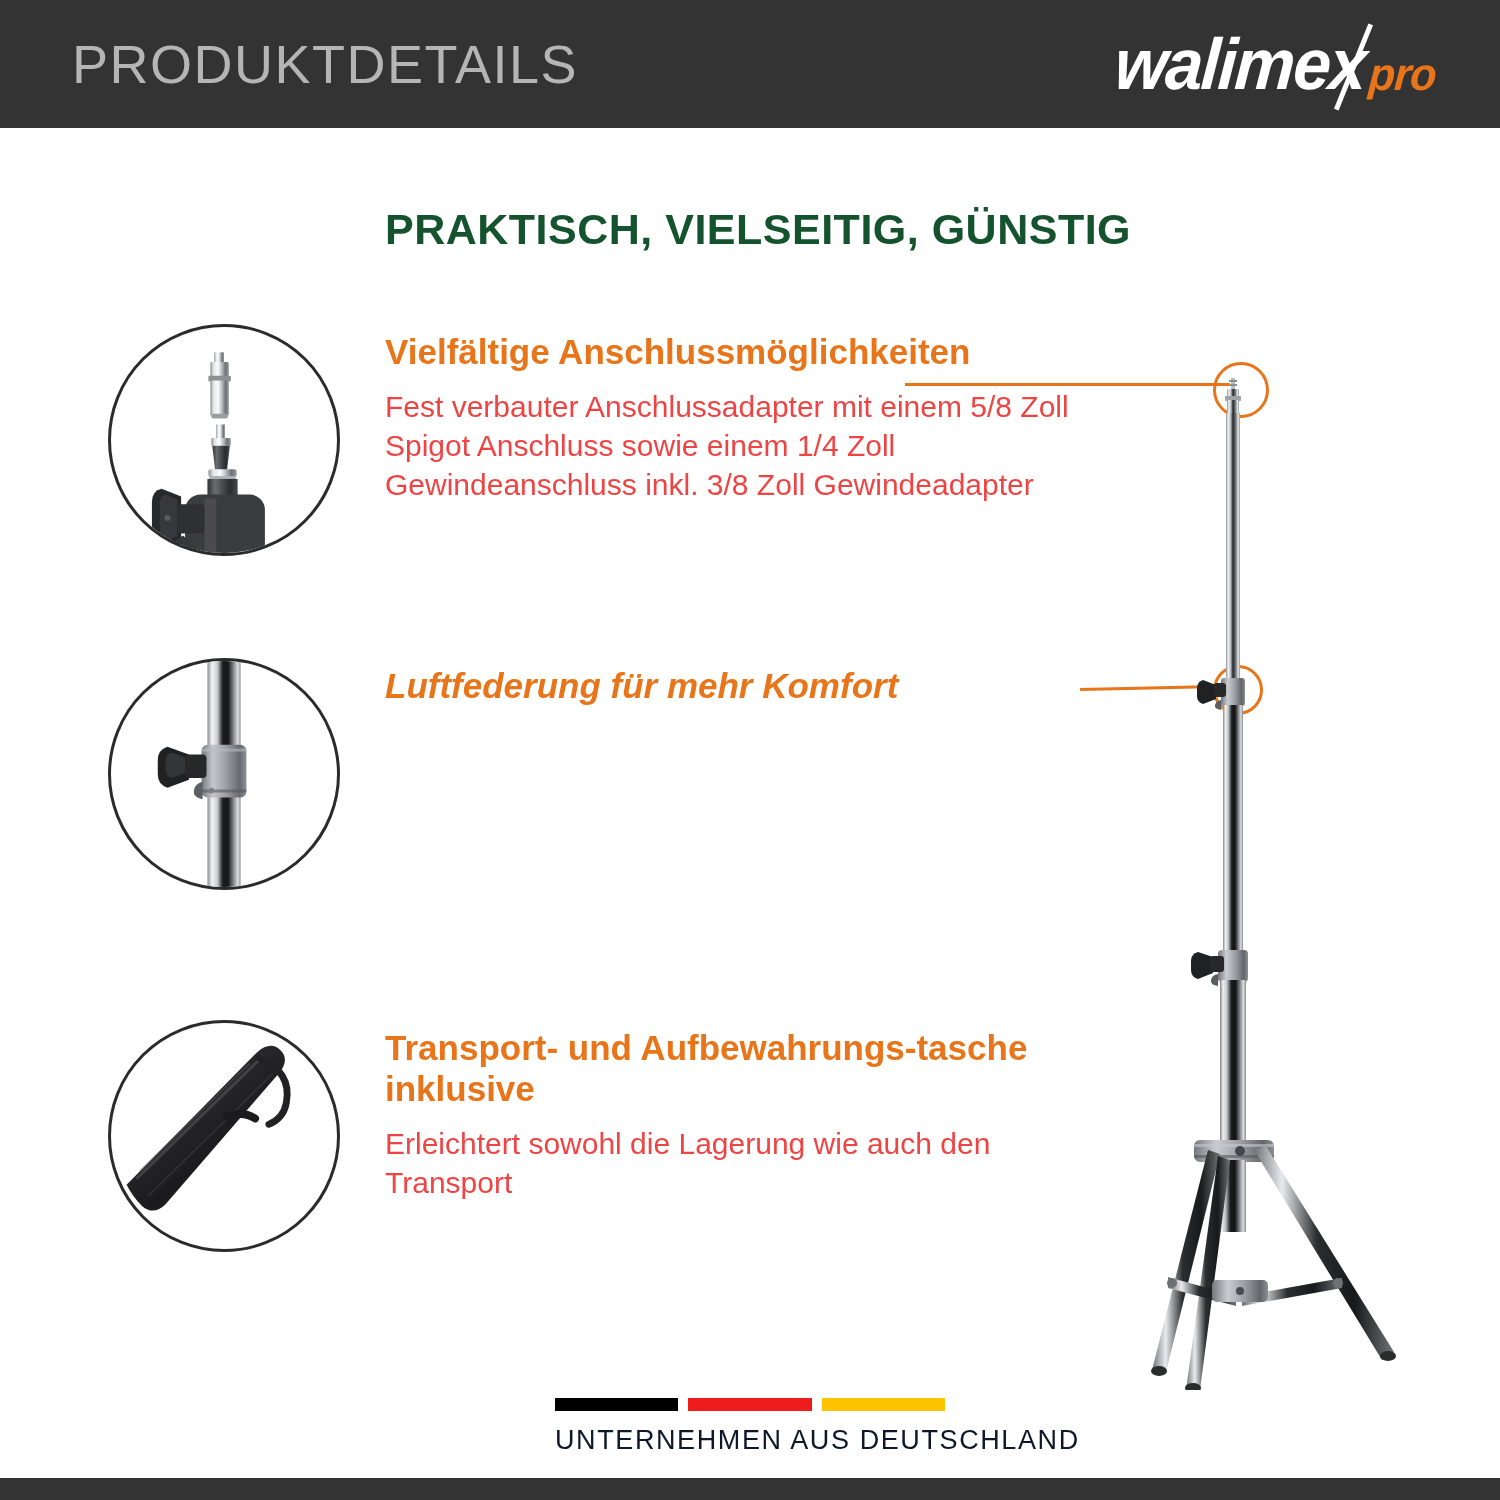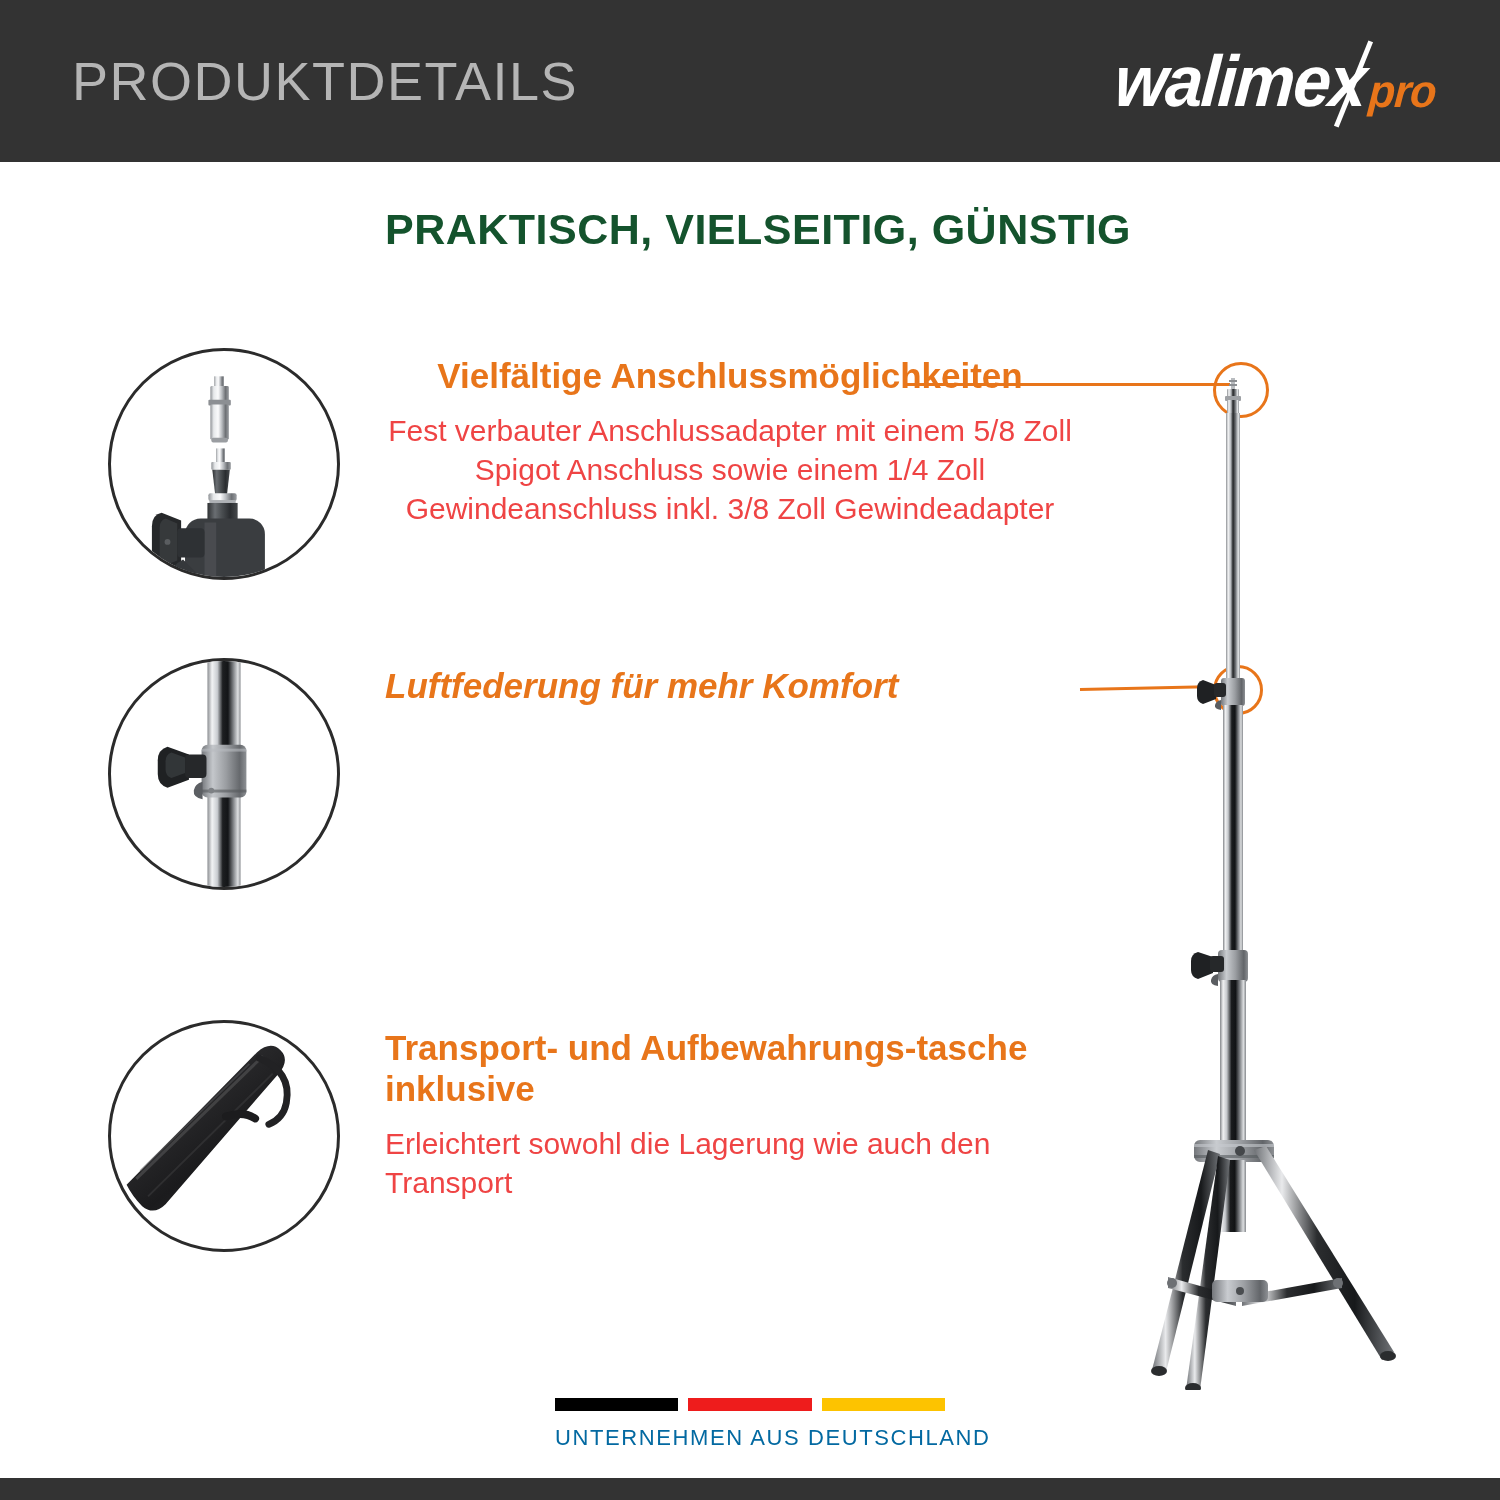--- a/index.html
+++ b/index.html
@@ -6,21 +6,21 @@
   html, body {
     width: 1500px; height: 1500px;
     background: #ffffff;
     font-family: "Liberation Sans", sans-serif;
     overflow: hidden;
   }
   .page { position: relative; width: 1500px; height: 1500px; background: #fff; }
 
   
   .header {
-    position: absolute; left: 0; top: 0; width: 1500px; height: 162px;
+    position: absolute; left: 0; top: 0; width: 1500px; height: 128px;
     background: #333333;
     display: flex; align-items: center; justify-content: space-between;
   }
   .header-title {
     margin-left: 72px;
     font-size: 54px; font-weight: 400; letter-spacing: 1.5px;
     color: #b5b5b5; line-height: 1;
   }
   .logo {
     margin-right: 62px; position: relative;
@@ -50,21 +50,21 @@
 
   
   .headline {
     position: absolute; left: 385px; top: 205px;
     font-size: 43px; font-weight: 700; letter-spacing: 0.5px;
     color: #14532d; white-space: nowrap;
   }
 
   
   .feature { position: absolute; display: flex; }
-  .feature-1 { left: 108px; top: 348px; text-align: center; }
+  .feature-1 { left: 108px; top: 324px; }
   .feature-2 { left: 108px; top: 658px; font-style: italic; }
   .feature-3 { left: 108px; top: 988px; margin-top: 32px; }
 
   .thumb-circle {
     width: 232px; height: 232px; min-width: 232px;
     border: 3px solid #2b2b2b; border-radius: 50%;
     position: relative; overflow: hidden; background: #ffffff;
     flex-shrink: 0;
   }
   .thumb-inner { position: absolute; inset: 0; }
@@ -96,21 +96,21 @@
     position: absolute; left: 555px; top: 1398px;
     width: 390px; display: flex; gap: 10px;
   }
   .flag-bar { height: 13px; flex: 1; }
   .flag-black { background: #000000; }
   .flag-red   { background: #ee1c1c; }
   .flag-gold  { background: #fdc300; }
   .footer-text {
     position: absolute; left: 555px; top: 1425px; width: 390px;
     text-align: center;
-    font-size: 22px; letter-spacing: 1.6px; color: #0369a1;
+    font-size: 27px; letter-spacing: 1.6px; color: #0f172a;
     white-space: nowrap;
   }
   .footer-bar {
     position: absolute; left: 0; bottom: 0; width: 1500px; height: 22px;
     background: #333333;
   }
 </style>
 </head>
 <body>
 

